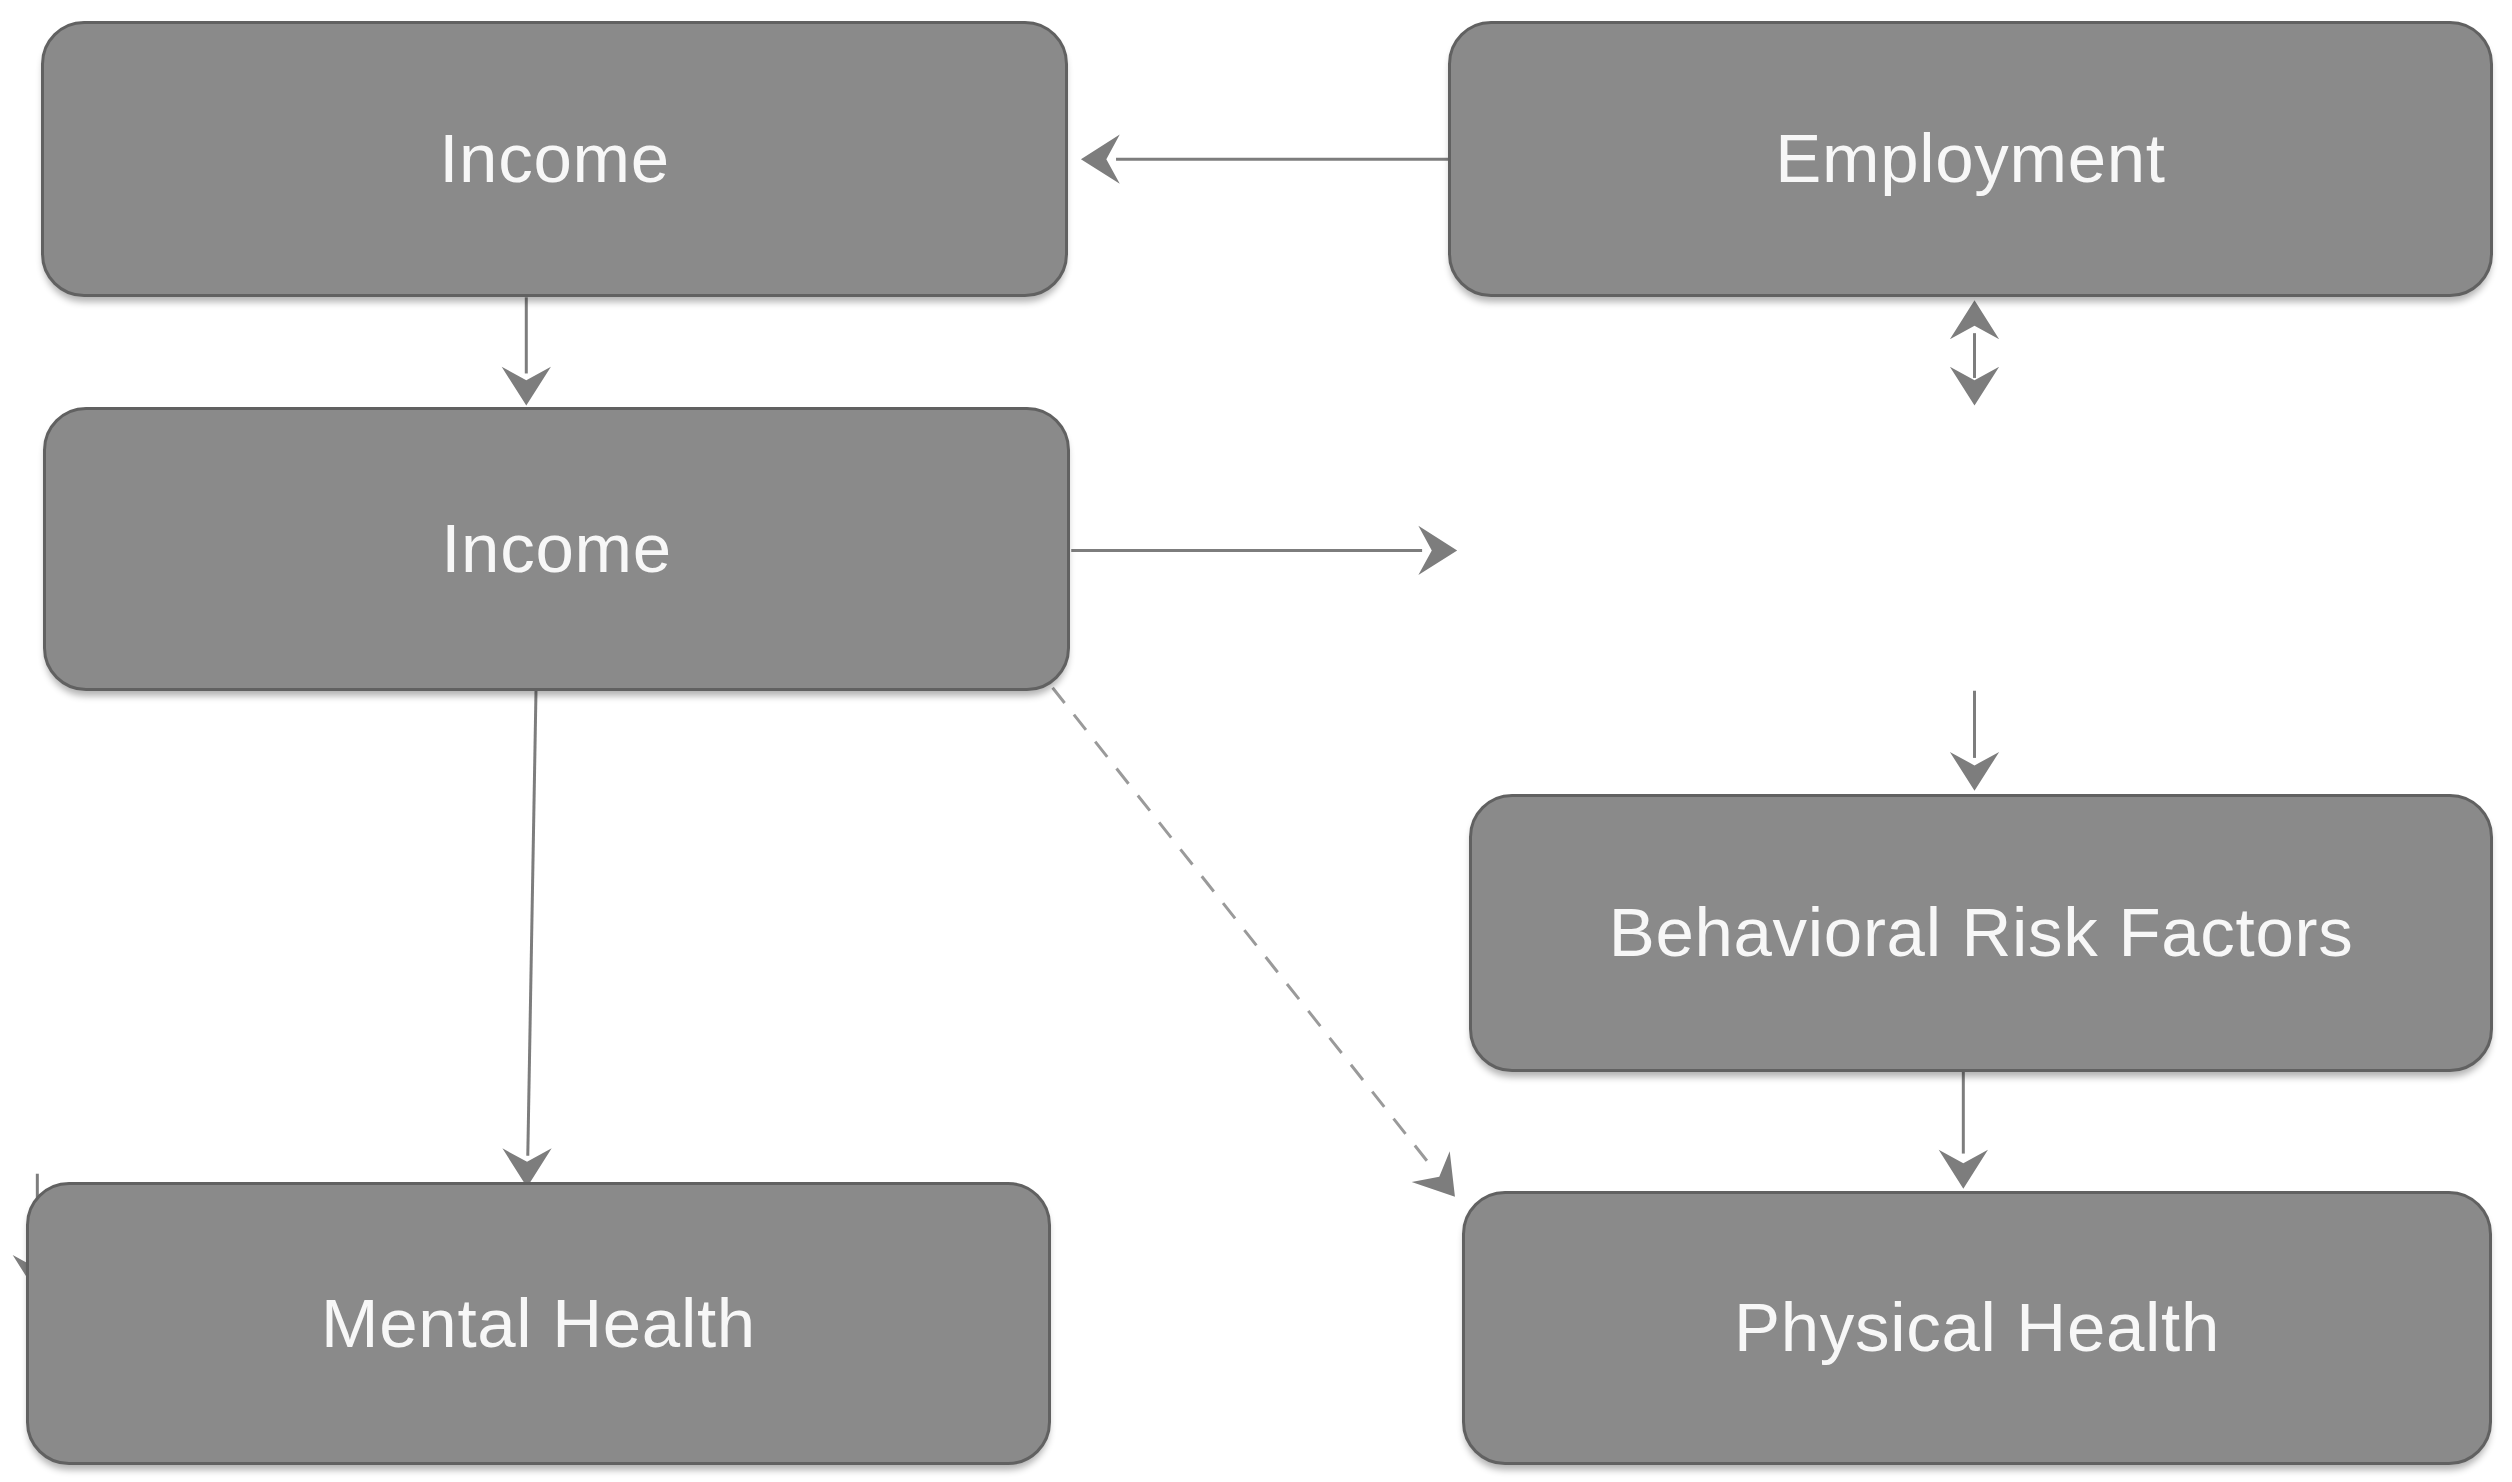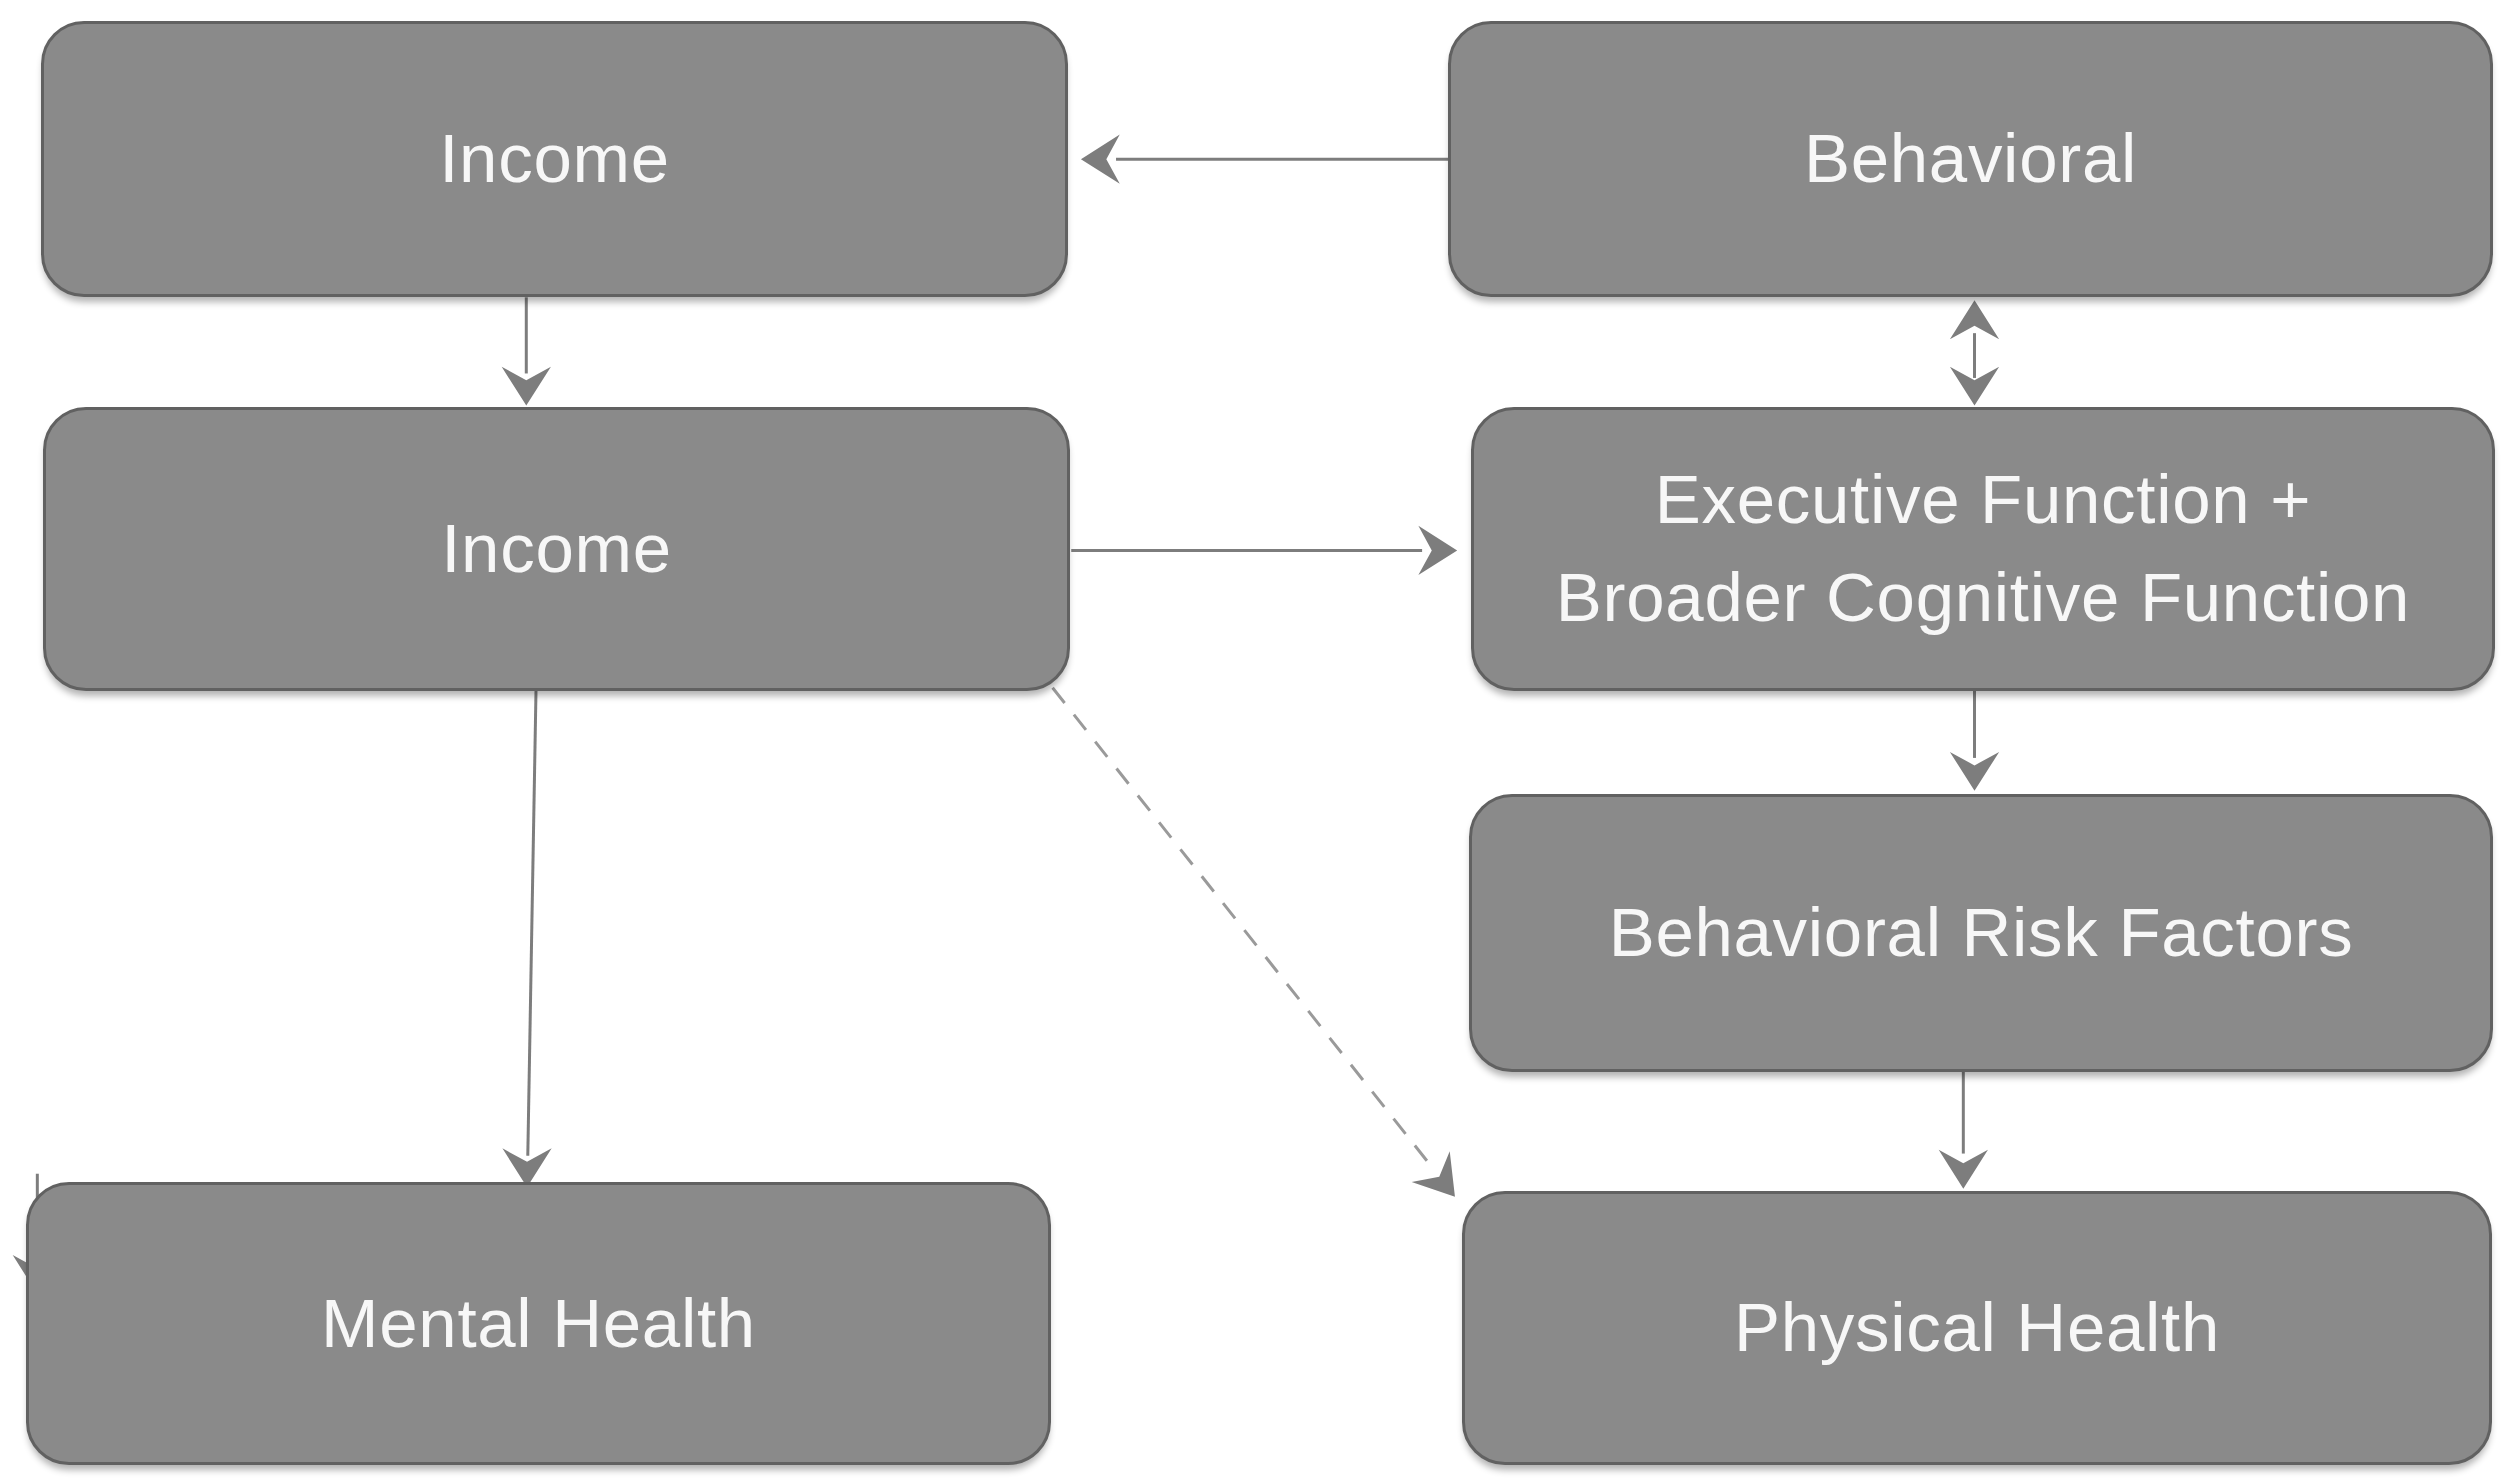--- a/index.html
+++ b/index.html
@@ -117,30 +117,27 @@
       <line class="conn-line" x1="50" y1="1572" x2="50" y2="1690"></line>
       <path class="conn-head" d="M50,1733 L83,1681 L50,1699 L17,1681 Z"></path>
     </g>
   </svg>
 
   <div class="node" id="node-income">
     <span class="label">Income</span>
   </div>
 
   <div class="node" id="node-employment">
-    <span class="label">Behavioral</span>
+    <span class="label">Employment</span>
   </div>
 
   <div class="node" id="node-stress">
     <span class="label">Income</span>
   </div>
 
-  <div class="node" id="node-exec">
-    <span class="label">Executive Function + Broader Cognitive Function</span>
-  </div>
 
   <div class="node" id="node-behavioral">
     <span class="label">Behavioral Risk Factors</span>
   </div>
 
   <div class="node" id="node-mental">
     <span class="label">Mental Health</span>
   </div>
 
   <div class="node" id="node-physical">

